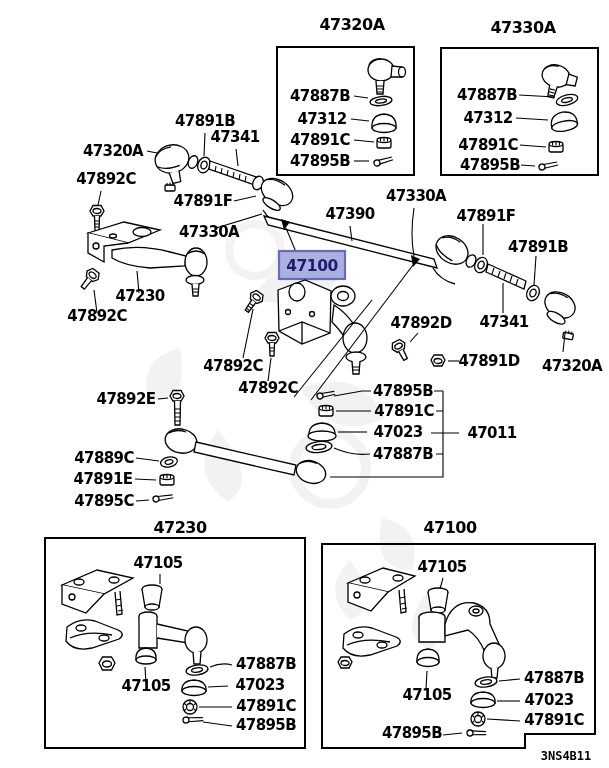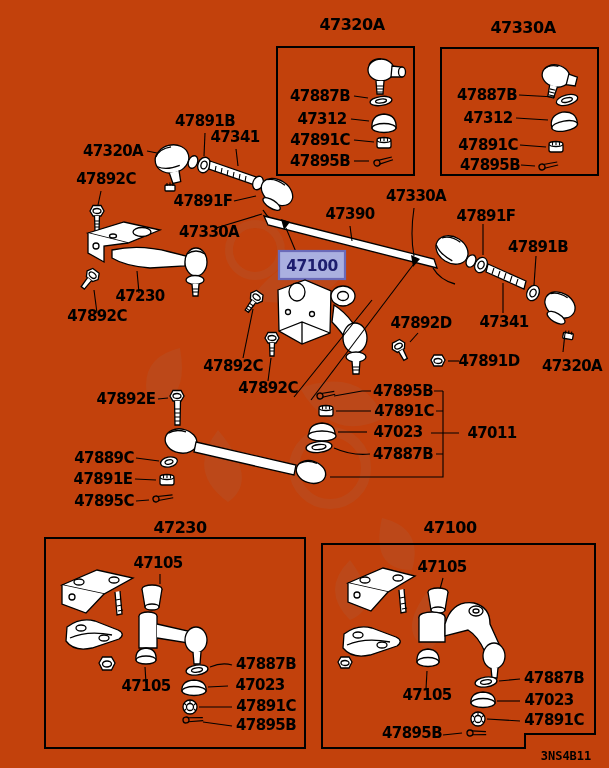--- a/index.html
+++ b/index.html
@@ -1,16 +1,16 @@
 <!DOCTYPE html>
 <html><head>
 <meta charset="utf-8">
 <style>
   html,body{margin:0;padding:0;background:#e8e8e8;}
-  #page{position:relative;width:609px;height:768px;background:#c2410c;overflow:hidden;
+  #page{position:relative;width:609px;height:768px;background:#ffffff;overflow:hidden;
         font-family:"DejaVu Sans","Liberation Sans",sans-serif;}
   svg{position:absolute;left:0;top:0;}
   svg text{font-family:"DejaVu Sans","Liberation Sans",sans-serif;font-weight:bold;fill:#000;}
   .lbl{font-size:15px;letter-spacing:-0.6px;}
   .ttl{font-size:16px;letter-spacing:-0.5px;}
   .code{font-size:12px;font-family:"DejaVu Sans Mono","Liberation Mono",monospace;letter-spacing:0;}
   .hltxt{font-size:15.5px;letter-spacing:-0.5px;}
   .ln{stroke:#000;stroke-width:1.1;fill:none;}
   .pt{stroke:#000;stroke-width:1.3;fill:#ffffff;}
   .pn{stroke:#000;stroke-width:1.3;fill:none;}

